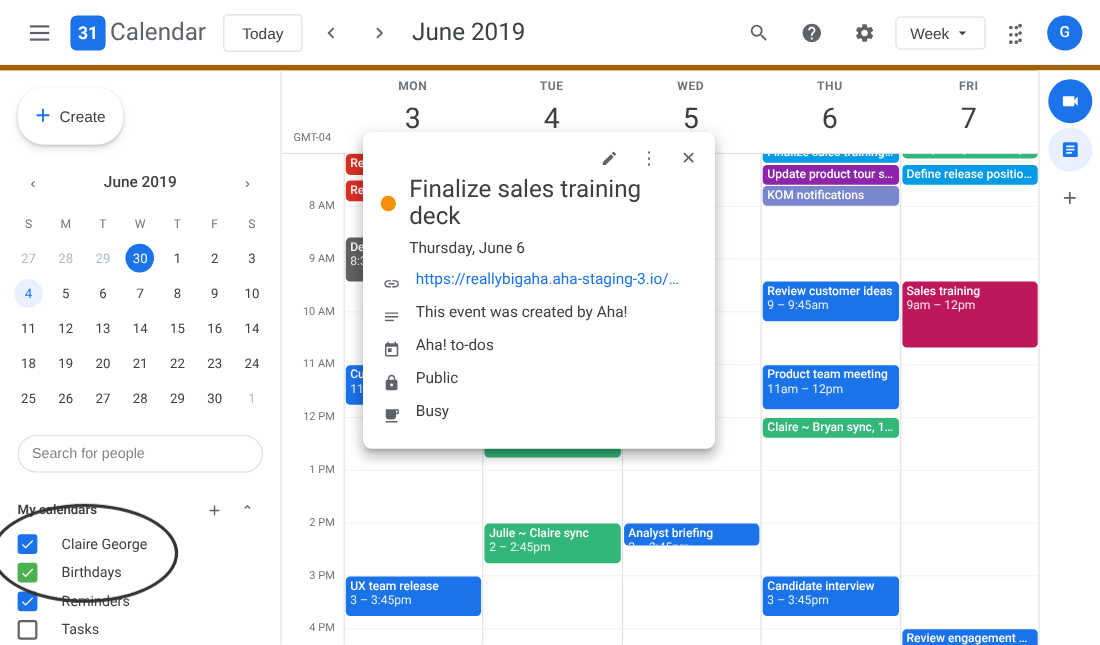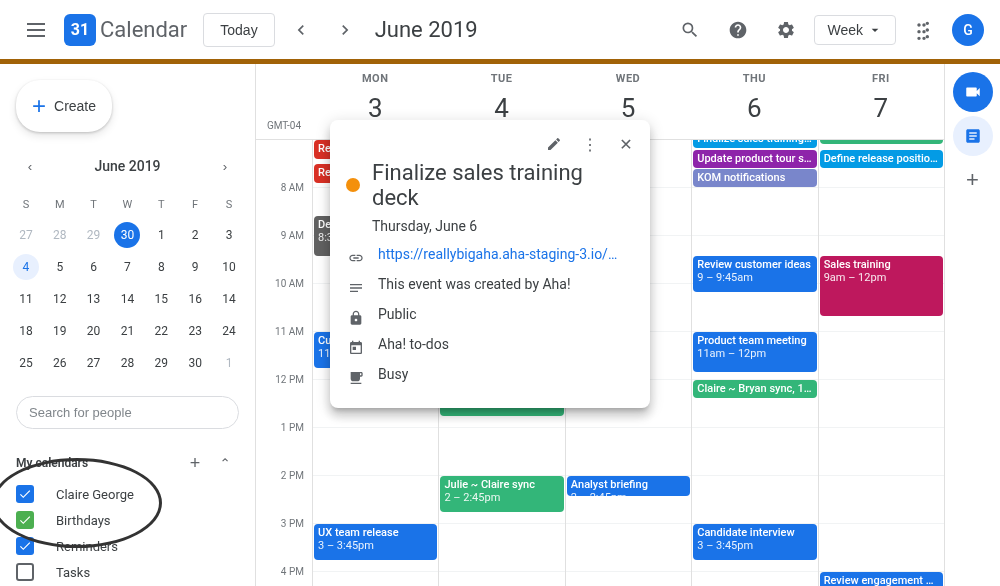--- a/index.html
+++ b/index.html
@@ -549,32 +549,32 @@
     <div class="popup-row-icon">
       <svg width="16" height="16" viewBox="0 0 24 24">
           <path d="M3 18h12v-2H3v2zm0-5h18v-2H3v2zm0-7v2h18V6H3z" fill="#5f6368"></path>
         </svg>
     </div>
     <span class="popup-row-text plain">This event was created by Aha!</span>
   </div>
   <div class="popup-row">
     <div class="popup-row-icon">
       <svg width="16" height="16" viewBox="0 0 24 24">
-          <path d="M18 8h-1V6c0-2.76-2.24-5-5-5S7 3.24 7 6v2H6c-1.1 0-2 .9-2 2v10c0 1.1.9 2 2 2h12c1.1 0 2-.9 2-2V10c0-1.1-.9-2-2-2zm-6 9c-1.1 0-2-.9-2-2s.9-2 2-2 2 .9 2 2-.9 2-2 2zm3.1-9H8.9V6c0-1.71 1.39-3.1 3.1-3.1 1.71 0 3.1 1.39 3.1 3.1v2z" fill="#5f6368"></path>
-        </svg>
-    </div>
-    <span class="popup-row-text plain">Public</span>
+          <path d="M19 3h-1V1h-2v2H8V1H6v2H5c-1.11 0-1.99.9-1.99 2L3 19c0 1.1.89 2 2 2h14c1.1 0 2-.9 2-2V5c0-1.1-.9-2-2-2zm0 16H5V8h14v11zM7 10h5v5H7z" fill="#5f6368"></path>
+        </svg>
+    </div>
+    <span class="popup-row-text plain">Aha! to-dos</span>
   </div>
   <div class="popup-row">
     <div class="popup-row-icon">
       <svg width="16" height="16" viewBox="0 0 24 24">
-          <path d="M19 3h-1V1h-2v2H8V1H6v2H5c-1.11 0-1.99.9-1.99 2L3 19c0 1.1.89 2 2 2h14c1.1 0 2-.9 2-2V5c0-1.1-.9-2-2-2zm0 16H5V8h14v11zM7 10h5v5H7z" fill="#5f6368"></path>
-        </svg>
-    </div>
-    <span class="popup-row-text plain">Aha! to-dos</span>
+          <path d="M18 8h-1V6c0-2.76-2.24-5-5-5S7 3.24 7 6v2H6c-1.1 0-2 .9-2 2v10c0 1.1.9 2 2 2h12c1.1 0 2-.9 2-2V10c0-1.1-.9-2-2-2zm-6 9c-1.1 0-2-.9-2-2s.9-2 2-2 2 .9 2 2-.9 2-2 2zm3.1-9H8.9V6c0-1.71 1.39-3.1 3.1-3.1 1.71 0 3.1 1.39 3.1 3.1v2z" fill="#5f6368"></path>
+        </svg>
+    </div>
+    <span class="popup-row-text plain">Public</span>
   </div>
   <div class="popup-row">
     <div class="popup-row-icon">
       <svg width="16" height="16" viewBox="0 0 24 24">
           <path d="M20 3H4v10c0 2.21 1.79 4 4 4h6c2.21 0 4-1.79 4-4v-3h2c1.11 0 2-.89 2-2V5c0-1.11-.89-2-2-2zm0 5h-2V5h2v3zM4 19h16v2H4z" fill="#5f6368"></path>
         </svg>
     </div>
     <span class="popup-row-text plain">Busy</span>
   </div>
 </div>

